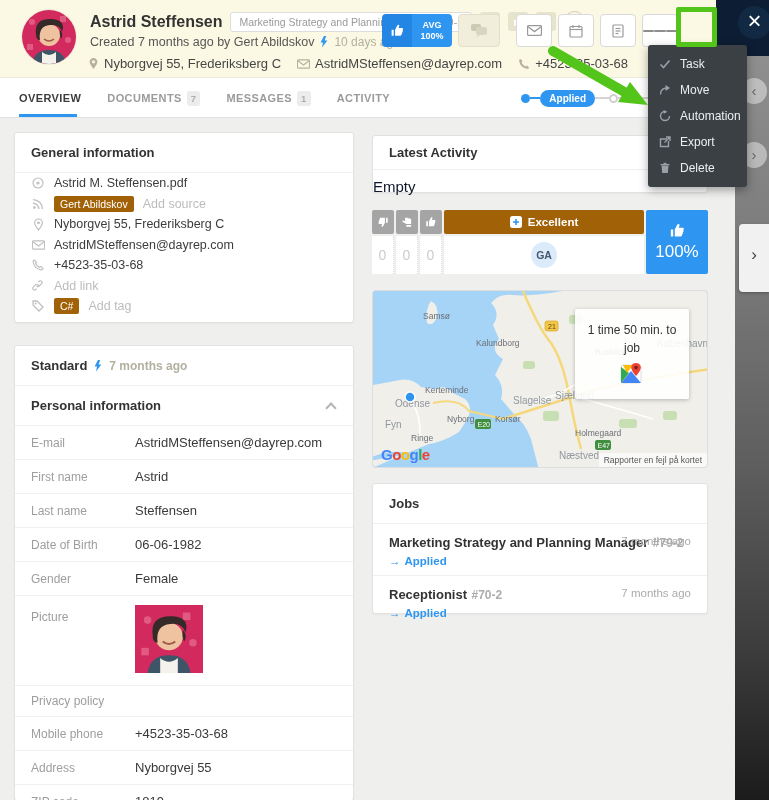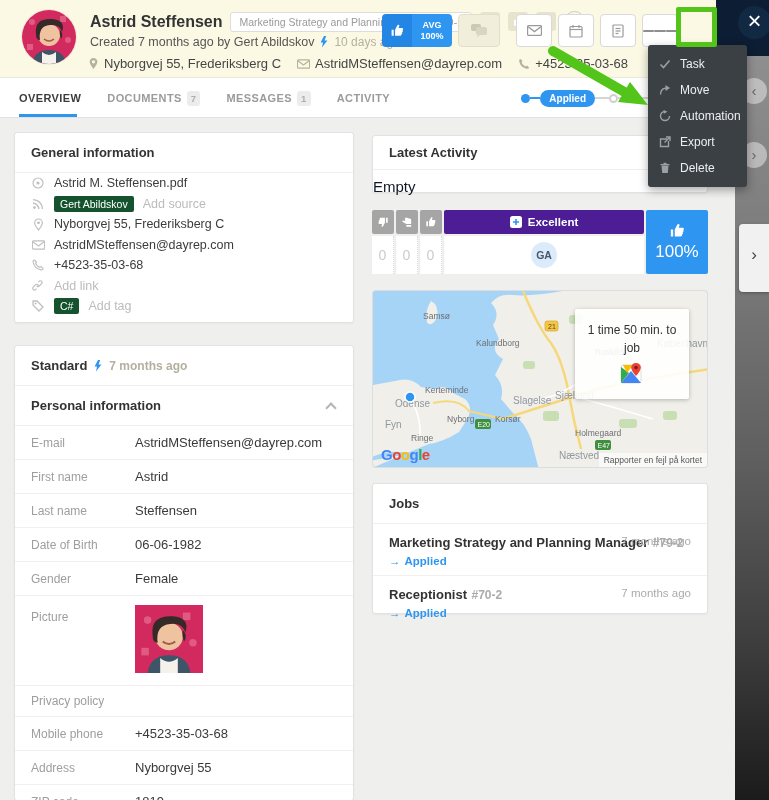--- a/index.html
+++ b/index.html
@@ -58,42 +58,42 @@
   .mitem { height:26px; display:flex; align-items:center; padding-left:11px; gap:9px; color:#eceff1; font-size:12px; cursor:pointer; }
 
   
   .card { position:absolute; background:#fff; border:1px solid #e2e2e2; border-radius:3px; box-shadow:0 1px 2px rgba(0,0,0,.04); }
   .card-h { font-size:13px; font-weight:bold; color:#333; padding:12px 16px; border-bottom:1px solid #efefef; display:flex; align-items:center;text-align:right; }
 
   .gcard { left:14px; top:132px; width:340px; height:191px; }
   .grow { display:flex; align-items:center; gap:9px; padding:0 16px; height:20.5px; font-size:12.5px; color:#3c3c3c; }
   .grow:first-of-type { margin-top:6px; }
   .ghost { color:#bcbcbc; }
-  .chip { background:#14532d; color:#fff; font-size:10.5px; border-radius:2px; padding:2px 6px; }
+  .chip { background:#a16207; color:#fff; font-size:10.5px; border-radius:2px; padding:2px 6px; }
   .icel { width:14px; display:flex; justify-content:center; flex-shrink:0; }
 
   .scard { left:14px; top:345px; width:340px; height:456px; overflow:hidden; }
   .sub-h { font-size:13px; font-weight:bold; color:#333; padding:12px 16px; border-bottom:1px solid #efefef; position:relative; }
   .chev-up { position:absolute; right:18px; top:18px; width:8px; height:8px; border-left:2px solid #b5b5b5; border-top:2px solid #b5b5b5; transform:rotate(45deg); }
   .frow { display:flex; align-items:center; min-height:34px; border-bottom:1px solid #f0f0f0; padding:0 16px; }
   .flabel { width:104px; font-size:12px; color:#9e9e9e; flex-shrink:0; }
   .fvalue { font-size:13px; color:#3a3a3a; }
   .frow.pic { height:90px; align-items:center; }
 
   .lacard { left:372px; top:135px; width:336px; height:58px; }
   .lacard .card-h { padding:9px 16px; }
   .la-empty { font-size:15px; color:#0f172a; padding:8px 0; }
 
   
   .rating { position:absolute; left:372px; top:210px; width:336px; height:64px; display:flex; gap:2px; }
   .rcol { width:22px; display:flex; flex-direction:column; gap:2px; }
   .rbtn { height:24px; background:#a5a5a5; border-radius:2px; display:flex; align-items:center; justify-content:center; cursor:pointer; }
   .rzero { flex:1; background:#fff; color:#ccc; font-size:14px; display:flex; align-items:center; justify-content:center; border-right:1px dotted #ddd; }
   .rmid { flex:1; display:flex; flex-direction:column; gap:2px; }
-  .rexc { height:24px; background:#4c1d95; border-radius:2px; color:#fff; font-size:11.5px; font-weight:bold; display:flex; align-items:center; justify-content:center; gap:6px; cursor:pointer; }
+  .rexc { height:24px; background:#a16207; border-radius:2px; color:#fff; font-size:11.5px; font-weight:bold; display:flex; align-items:center; justify-content:center; gap:6px; cursor:pointer; }
   .rga { flex:1; background:#fff; display:flex; align-items:center; justify-content:center; }
   .ga-circ { width:26px; height:26px; border-radius:50%; background:#dcebfb; color:#44566b; font-size:10.5px; font-weight:bold; display:flex; align-items:center; justify-content:center; }
   .rscore { width:62px; background:#2e95f0; border-radius:2px; color:#fff; display:flex; flex-direction:column; align-items:center; justify-content:center; gap:3px; cursor:pointer; }
   .rscore .pct { font-size:17px; }
 
   
   .map { position:absolute; left:372px; top:290px; width:336px; height:178px; border-radius:4px; overflow:hidden; border:1px solid #ddd; background:#a6d4f7; }
   .map svg text { font-size:8.5px; fill:#6b6f76; }
   .map svg text.big { font-size:10px; fill:#9097a1; }
   .travel-card { position:absolute; right:18px; top:18px; width:114px; height:90px; background:rgba(255,255,255,.9); border-radius:2px; box-shadow:0 1px 4px rgba(0,0,0,.25); text-align:center; font-size:12px; color:#333; padding-top:12px; line-height:1.5; }

